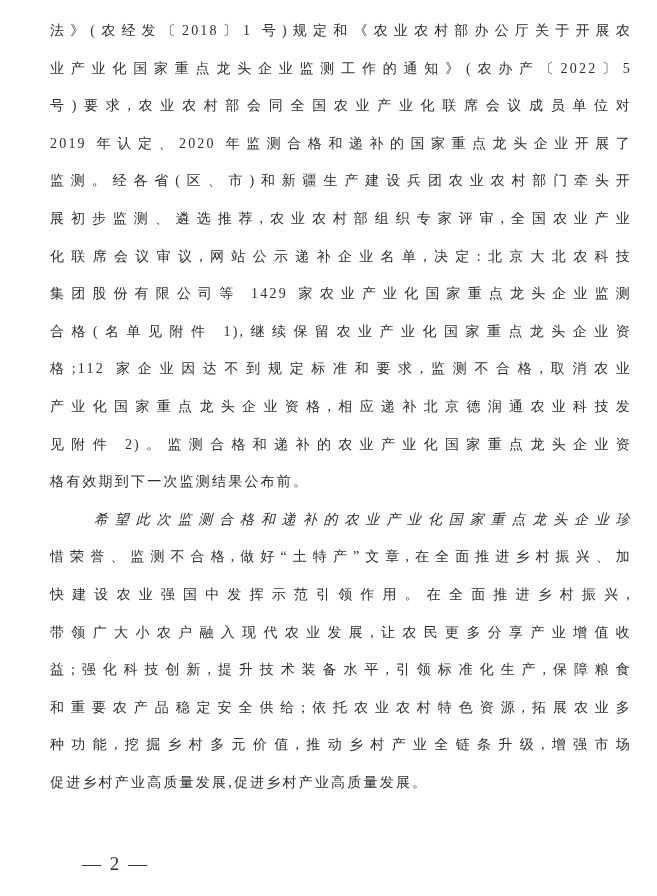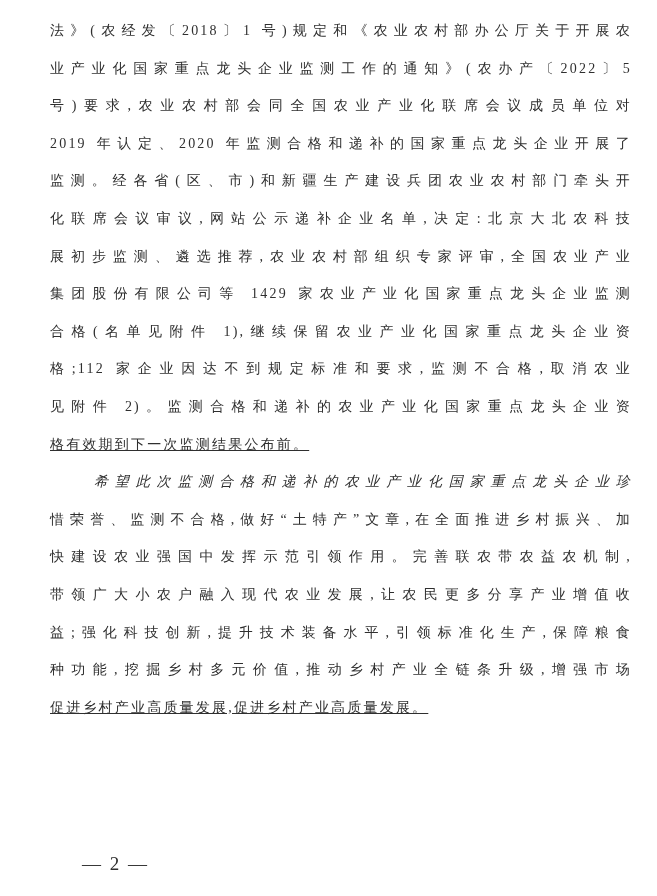--- a/index.html
+++ b/index.html
@@ -28,21 +28,20 @@
     line-height: 37.6px;
     height: 37.6px;
     letter-spacing: 2.2px;
     text-align: justify;
     text-align-last: justify;
     text-justify: inter-character;
     white-space: normal;
   }
   .line.no-justify {
     text-align-last: left;
-    text-decoration: underline;
   }
   .line.indent {
     text-indent: 44px;
     font-style: italic;
   }
   .footer {
     position: absolute;
     left: 82px;
     top: 853px;
     font-size: 19px;
@@ -52,29 +51,31 @@
 </head>
 <body style="background: rgb(255, 255, 255); color: rgb(47, 47, 47);">
 
 <div class="page">
   <div class="body-text">
       <div class="line">法》(农经发〔2018〕1 号)规定和《农业农村部办公厅关于开展农</div>
       <div class="line">业产业化国家重点龙头企业监测工作的通知》(农办产〔2022〕5</div>
       <div class="line">号)要求,农业农村部会同全国农业产业化联席会议成员单位对</div>
       <div class="line">2019 年认定、2020 年监测合格和递补的国家重点龙头企业开展了</div>
       <div class="line">监测。经各省(区、市)和新疆生产建设兵团农业农村部门牵头开</div>
+      <div class="line">展初步监测、遴选推荐,农业农村部组织专家评审,全国农业产业</div>
       <div class="line">化联席会议审议,网站公示递补企业名单,决定:北京大北农科技</div>
-      <div class="line">展初步监测、遴选推荐,农业农村部组织专家评审,全国农业产业</div>
       <div class="line">集团股份有限公司等 1429 家农业产业化国家重点龙头企业监测</div>
       <div class="line">合格(名单见附件 1),继续保留农业产业化国家重点龙头企业资</div>
       <div class="line">格;112 家企业因达不到规定标准和要求,监测不合格,取消农业</div>
+      <div class="line">产业化国家重点龙头企业资格,相应递补北京德润通农业科技发</div>
       <div class="line">见附件 2)。监测合格和递补的农业产业化国家重点龙头企业资</div>
       <div class="line no-justify">格有效期到下一次监测结果公布前。</div>
       <div class="line indent">希望此次监测合格和递补的农业产业化国家重点龙头企业珍</div>
       <div class="line">惜荣誉、监测不合格,做好“土特产”文章,在全面推进乡村振兴、加</div>
-      <div class="line">快建设农业强国中发挥示范引领作用。完善联农带农益农机制,</div>
+      <div class="line">快建设农业强国中发挥示范引领作用。在全面推进乡村振兴,</div>
       <div class="line">带领广大小农户融入现代农业发展,让农民更多分享产业增值收</div>
       <div class="line">益;强化科技创新,提升技术装备水平,引领标准化生产,保障粮食</div>
+      <div class="line">和重要农产品稳定安全供给;依托农业农村特色资源,拓展农业多</div>
       <div class="line">种功能,挖掘乡村多元价值,推动乡村产业全链条升级,增强市场</div>
       <div class="line no-justify">促进乡村产业高质量发展,促进乡村产业高质量发展。</div>
     </div>
   <div class="footer">— 2 —</div>
 </div>
 
 </body></html>

